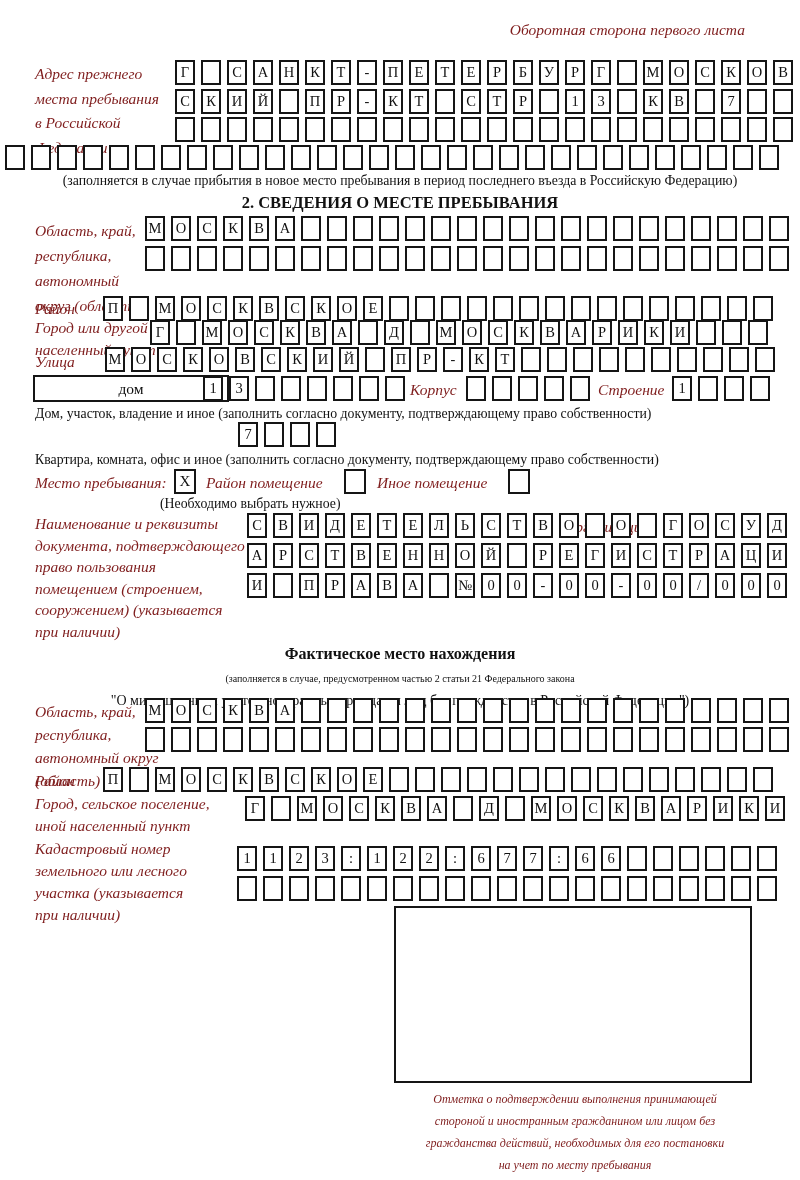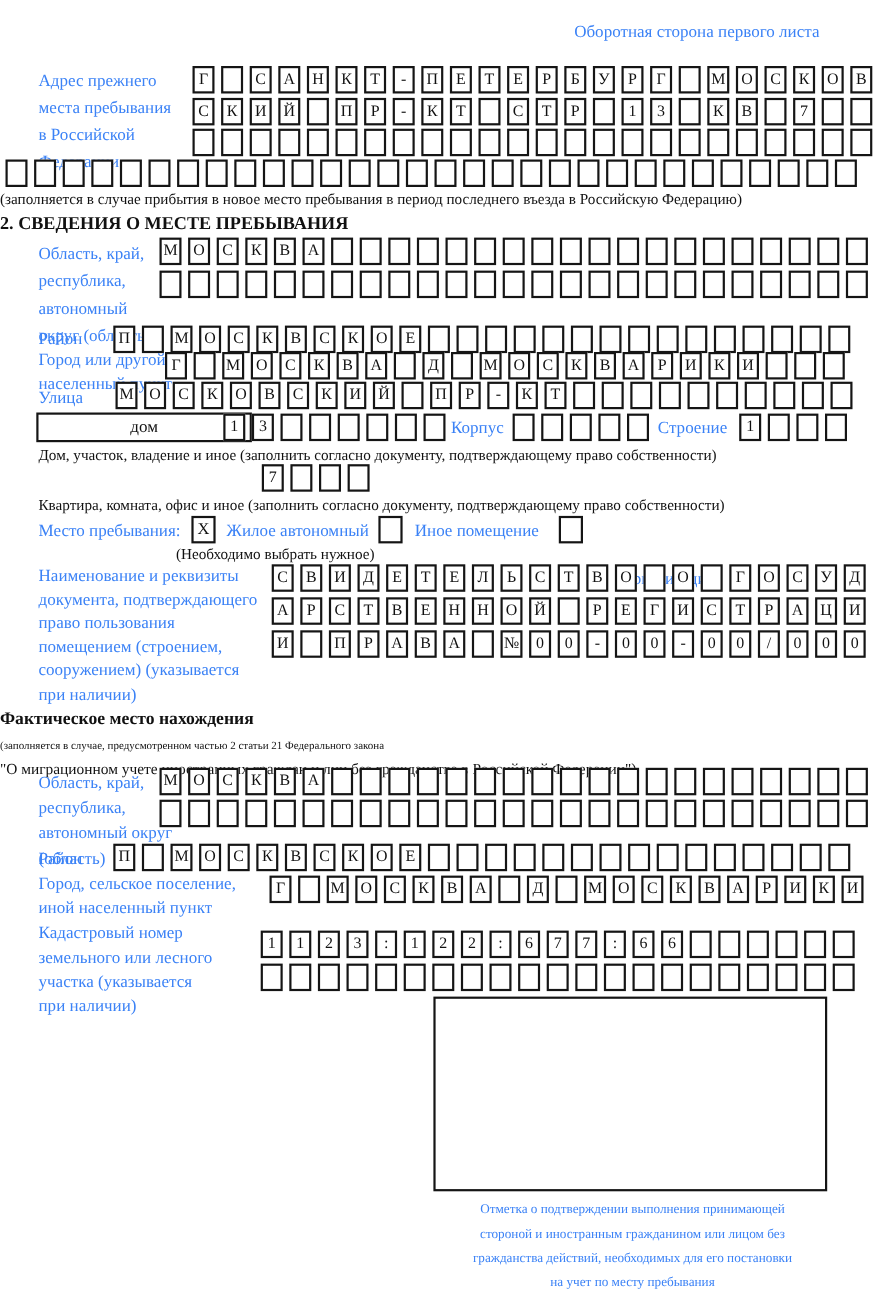--- a/index.html
+++ b/index.html
@@ -1,20 +1,20 @@
 <!DOCTYPE html>
 <html><head>
 <meta charset="utf-8">
 <style>
   html,body{margin:0;padding:0;background:#fff;}
   #page{position:relative;width:800px;height:1180px;background:#fff;
         font-family:"Liberation Serif","DejaVu Serif",serif;color:#111;overflow:hidden;}
-  .lbl{position:absolute;font-size:15.5px;line-height:24px;white-space:pre-line;color:#3b82f6;}
+  .lbl{position:absolute;font-size:15.5px;line-height:24px;white-space:pre-line;color:#7f1d1d;font-style:italic;}
   .fn{position:absolute;font-size:13.8px;color:#111;white-space:nowrap;}
-  .center{left:0;width:800px;text-align:left;white-space:normal;}
+  .center{left:0;width:800px;text-align:center;white-space:normal;}
   .heading{position:absolute;font-weight:bold;font-size:16.5px;}
   .box-row{position:absolute;display:flex;gap:6px;}
   .cbox{flex:none;width:20px;height:25px;border:2px solid #151515;box-sizing:border-box;
         display:flex;align-items:center;justify-content:center;
         font-size:14.5px;line-height:21px;background:#fff;}
   .cell{position:absolute;border:2px solid #151515;box-sizing:border-box;background:#fff;
         display:flex;align-items:center;justify-content:center;font-size:15.5px;}
   .chk{position:absolute;width:22px;height:25px;border:2px solid #151515;box-sizing:border-box;
        display:flex;align-items:center;justify-content:center;font-size:15px;background:#fff;}
   .bigrect{position:absolute;border:2px solid #151515;box-sizing:border-box;background:#fff;}
@@ -323,21 +323,21 @@
   <div class="box-row" style="left:238px;top:422px;">
       <span class="cbox">7</span>
       <span class="cbox"></span>
       <span class="cbox"></span>
       <span class="cbox"></span>
     </div>
   <div class="fn" style="left:35px;top:452px;">Квартира, комната, офис и иное (заполнить согласно документу, подтверждающему право собственности)</div>
 
   <div class="lbl" style="left:35px;top:471px;">Место пребывания:</div>
   <div class="chk" style="left:174px;top:469px;">X</div>
-  <div class="lbl" style="left:206px;top:471px;">Жилое автономный</div>
+  <div class="lbl" style="left:206px;top:471px;">Район помещение</div>
   <div class="chk" style="left:344px;top:469px;"></div>
   <div class="lbl" style="left:377px;top:471px;">Иное помещение</div>
   <div class="chk" style="left:508px;top:469px;"></div>
   <div class="lbl" style="left:564px;top:471px;margin-top:44px;">Организация</div>
   <div class="fn" style="left:160px;top:496px;width:280px;text-align:left;">(Необходимо выбрать нужное)</div>
 
   <div class="lbl" style="left:35px;top:513px;line-height:21.5px;">Наименование и реквизиты
 документа, подтверждающего
 право пользования
 помещением (строением,

